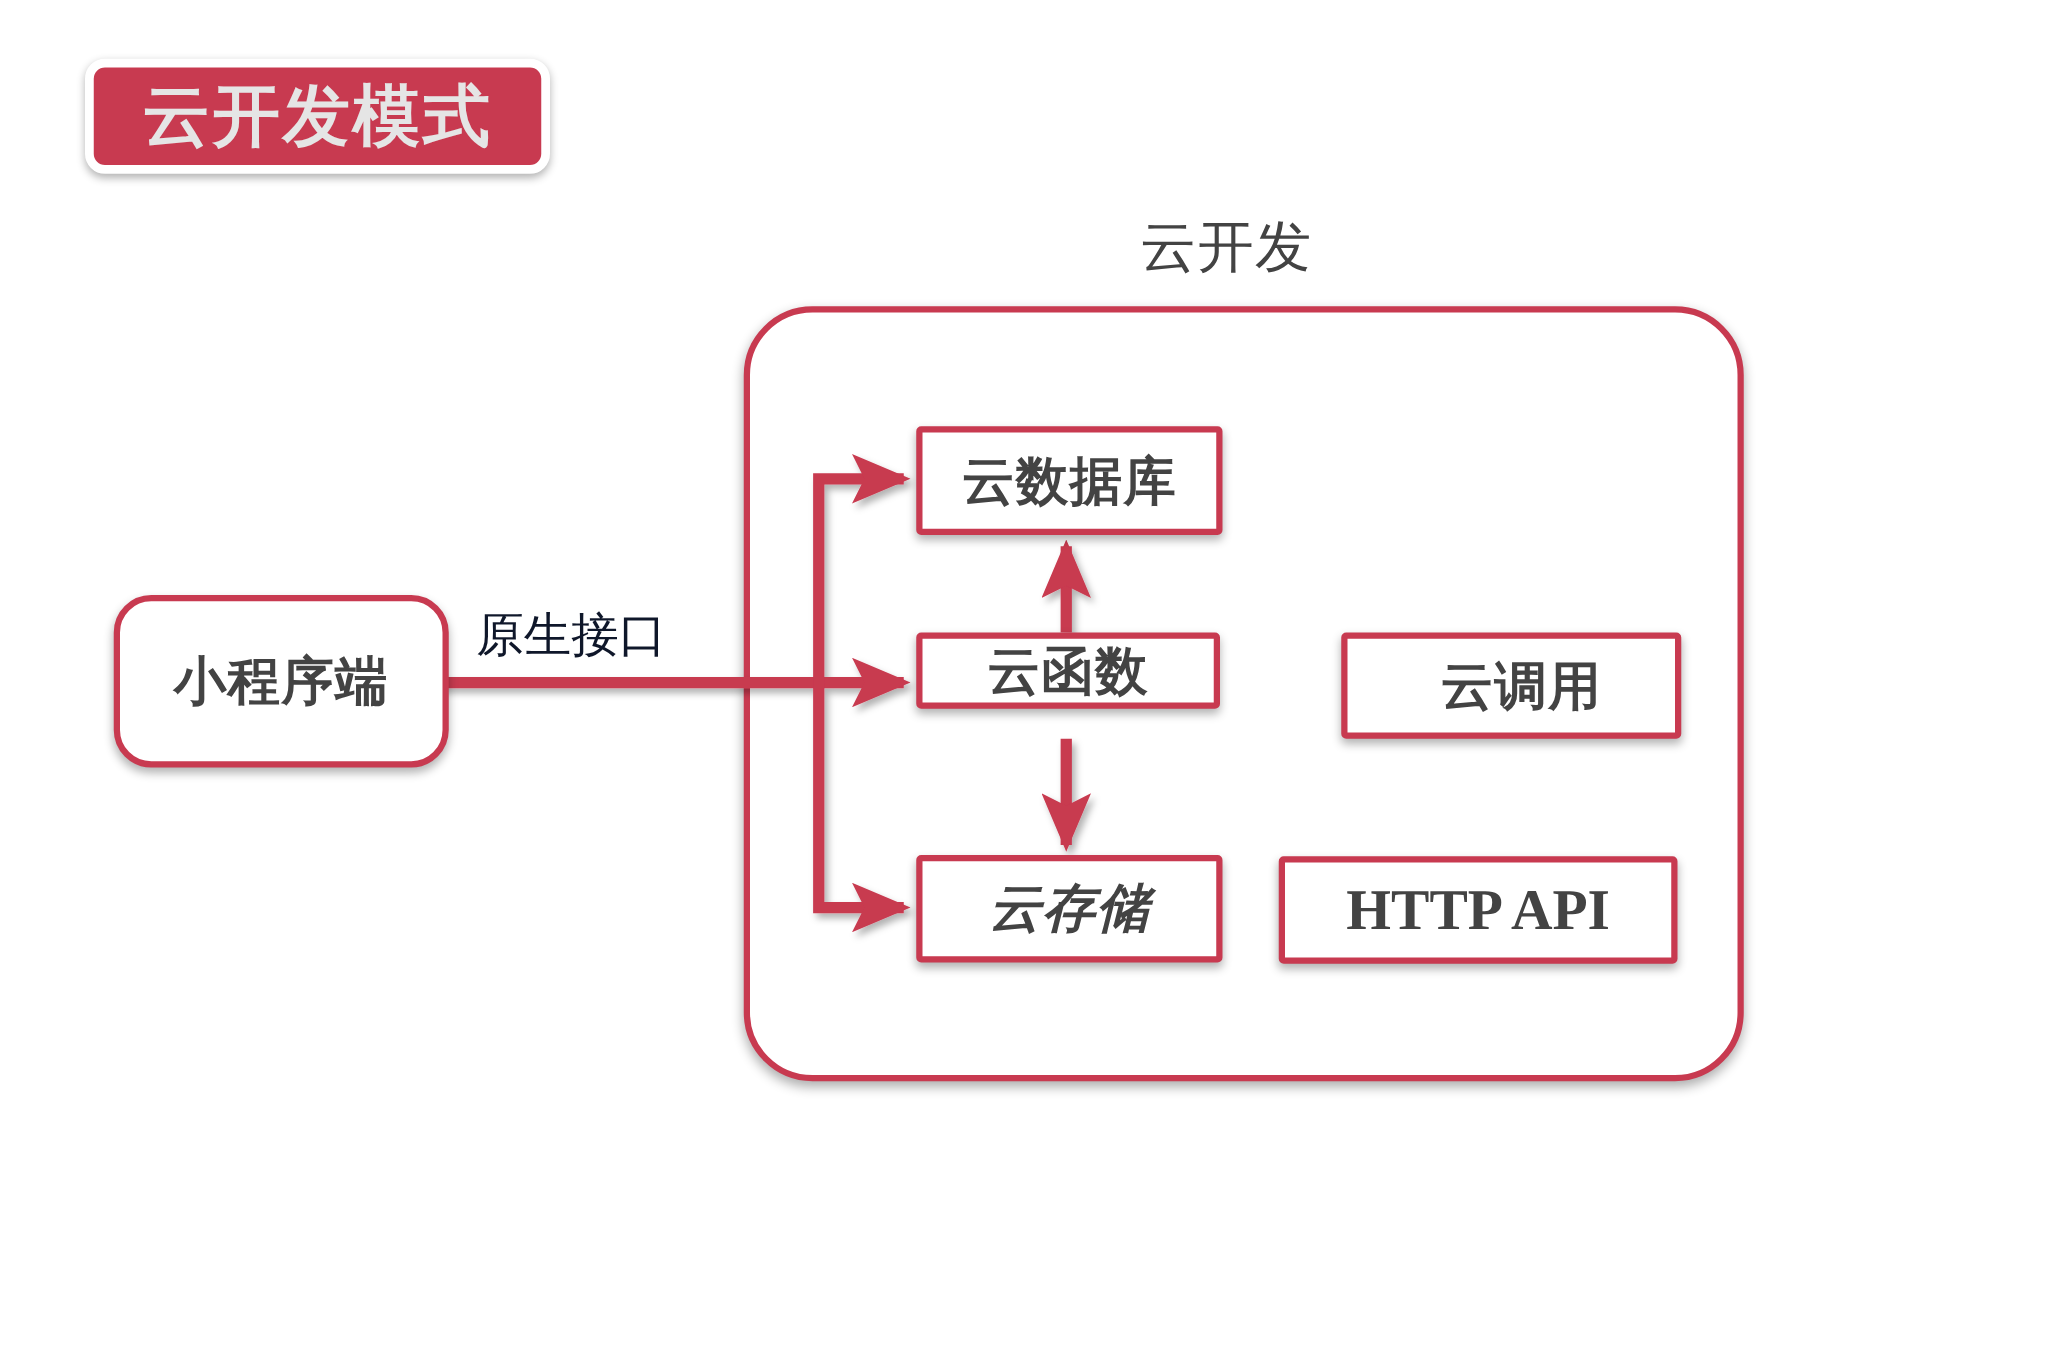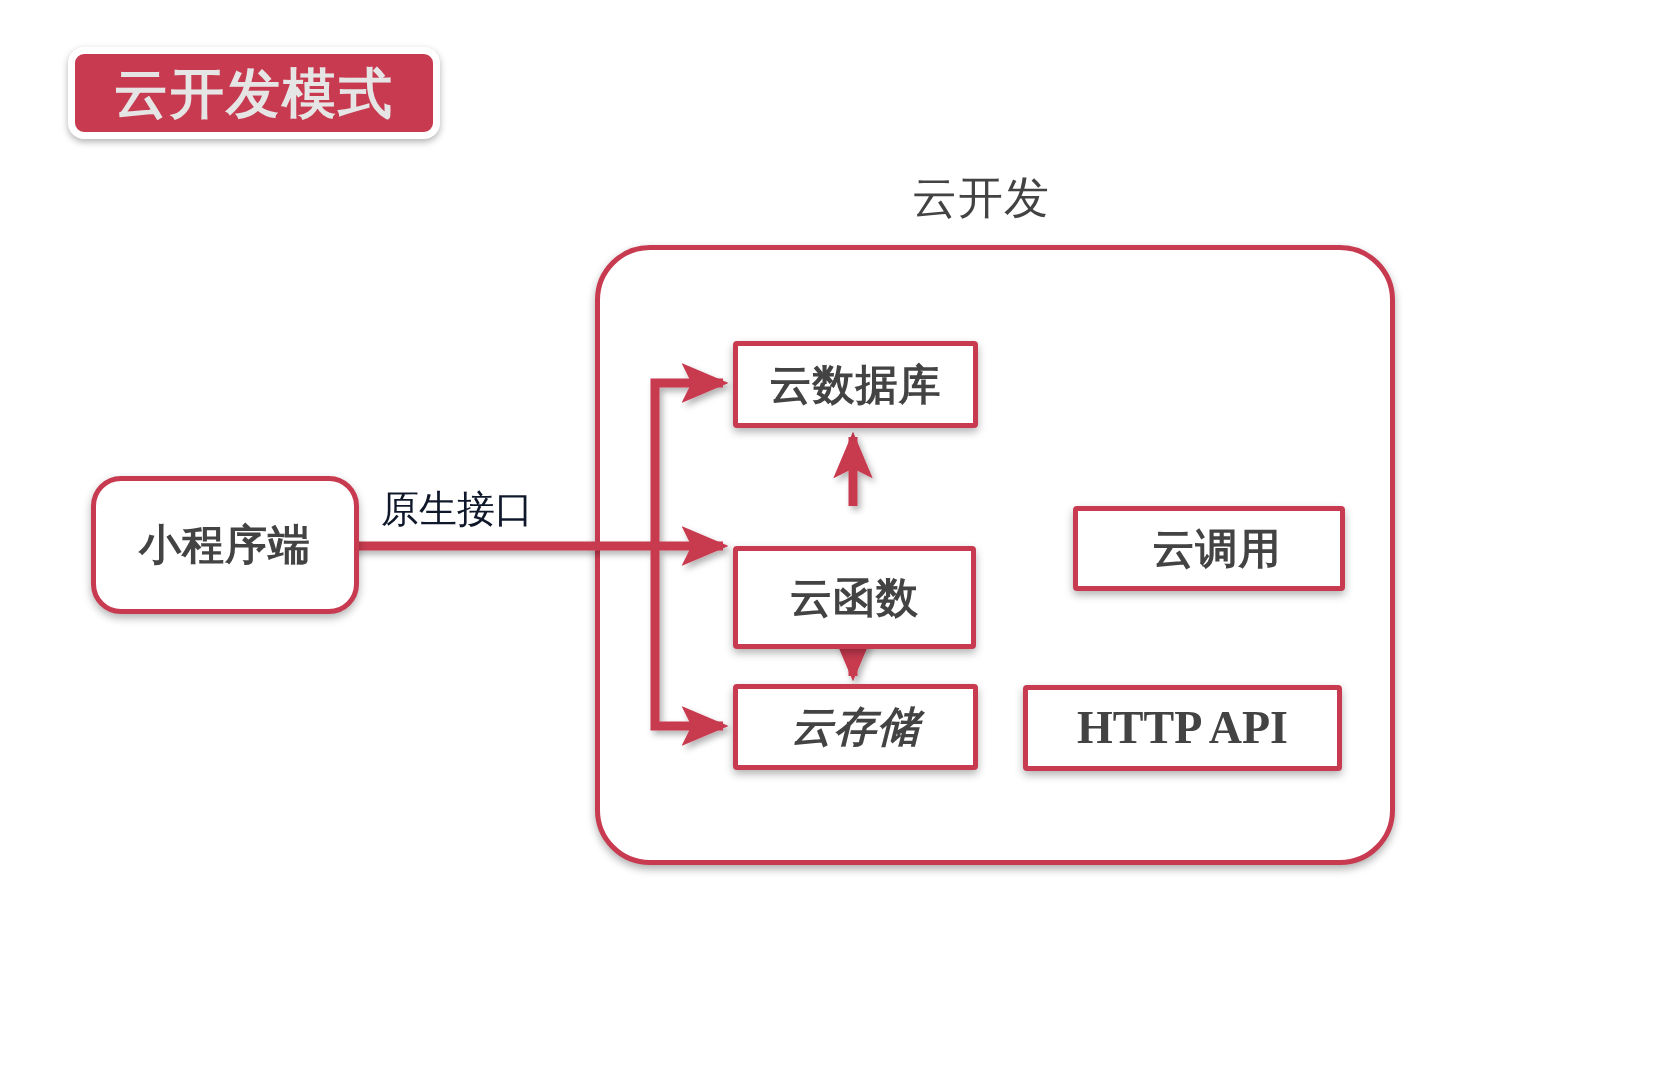--- a/index.html
+++ b/index.html
@@ -105,21 +105,21 @@
   .node-client {
     left: 75px;
     top: 476px;
     width: 268px;
     height: 138px;
     border-radius: 30px;
     margin-left: 16px;
   }
 
   .node-db       { left: 733px; top: 341px;  width: 245px; height: 87px; }
-  .node-function { left: 733px; top: 506px;  width: 243px; height: 103px; margin-top: 40px; }
+  .node-function { left: 733px; top: 506px;  width: 243px; height: 61px; }
   .node-storage  { left: 733px; top: 684px;  width: 245px; height: 86px; font-style: italic; }
   .node-invoke   { left: 1073px; top: 506px; width: 272px; height: 85px; padding-left: 16px; }
   .node-httpapi  { left: 1023px; top: 685px; width: 319px; height: 86px; }
 
   
   .edge-label {
     position: absolute;
     left: 381px;
     top: 490px;
     color: #0f172a;

